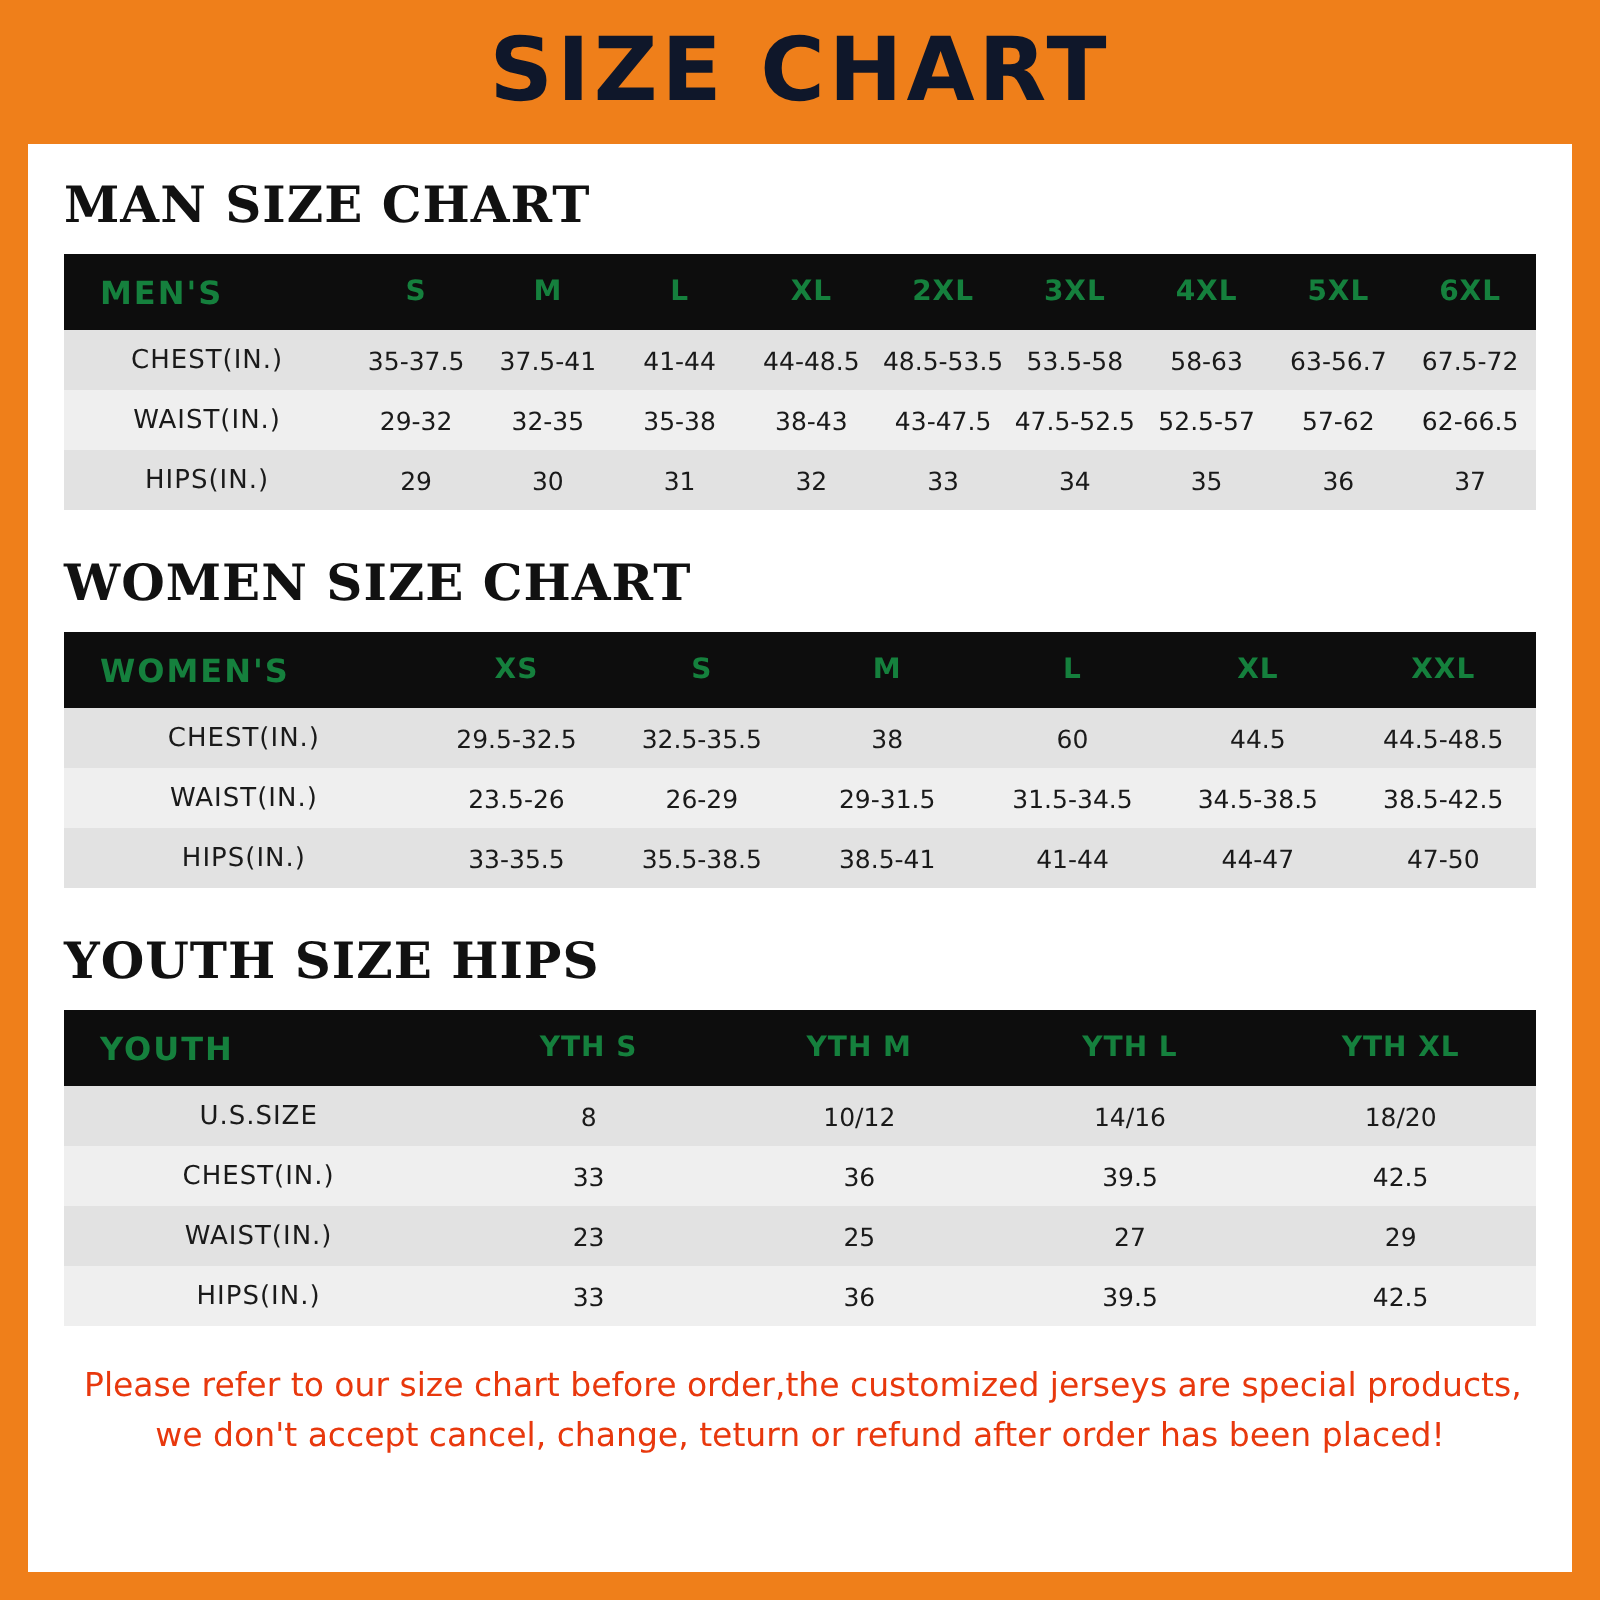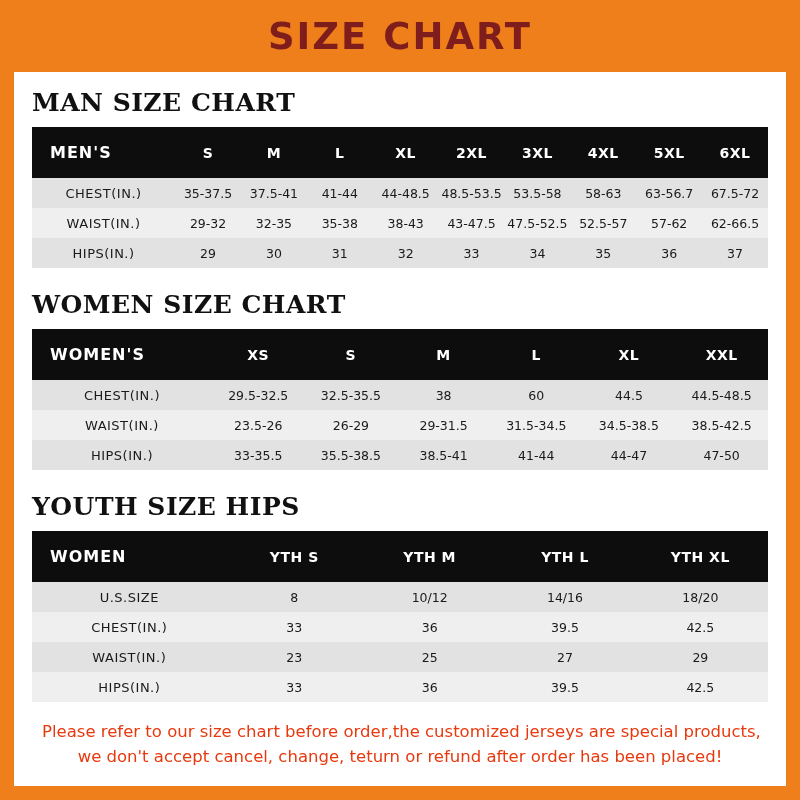--- a/index.html
+++ b/index.html
@@ -26,23 +26,23 @@
     background: #ef7f1a;
     height: 72px;
     display: flex;
     align-items: center;
     justify-content: center;
     margin: 0 -14px;
   }
   .banner-title {
     font-family: "DejaVu Sans", sans-serif;
     font-weight: bold;
-    font-size: 37px;
+    font-size: 44px;
     letter-spacing: 2px;
-    color: #7f1d1d;
+    color: #0f172a;
     line-height: 1;
   }
   .content {
     padding: 0 18px;
   }
   .section-title {
     text-align: left;
     font-family: "DejaVu Serif", serif;
     font-weight: bold;
     font-size: 25px;
@@ -64,24 +64,24 @@
     font-family: "DejaVu Sans", sans-serif;
     font-size: 12.5px;
     color: #1a1a1a;
     padding: 0;
     height: 30px;
     vertical-align: middle;
     font-weight: normal;
   }
   table.chart thead th {
     background: #0d0d0d;
-    color: #ffffff;
+    color: #15803d;
     font-weight: bold;
     font-size: 14px;
-    height: 51px;
+    height: 38px;
     letter-spacing: 0.5px;
   }
   table.chart thead th.rowhead {
     text-align: left;
     padding-left: 18px;
     font-size: 16px;
     letter-spacing: 1px;
   }
   table.chart tbody td.rowhead {
     font-weight: normal;
@@ -219,21 +219,21 @@
           <td>44-47</td>
           <td>47-50</td>
         </tr>
       </tbody>
     </table>
 
     <div class="section-title t-youth">YOUTH SIZE HIPS</div>
     <table class="chart">
       <thead>
         <tr>
-          <th class="rowhead" style="width:24%">WOMEN</th>
+          <th class="rowhead" style="width:24%">YOUTH</th>
           <th>YTH S</th>
           <th>YTH M</th>
           <th>YTH L</th>
           <th>YTH XL</th>
         </tr>
       </thead>
       <tbody>
         <tr class="odd">
           <td class="rowhead">U.S.SIZE</td>
           <td>8</td>

